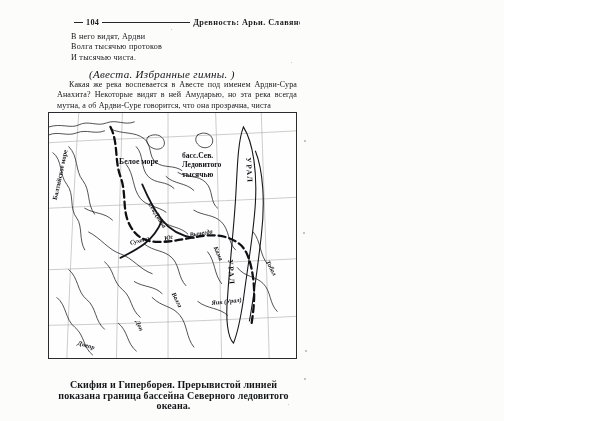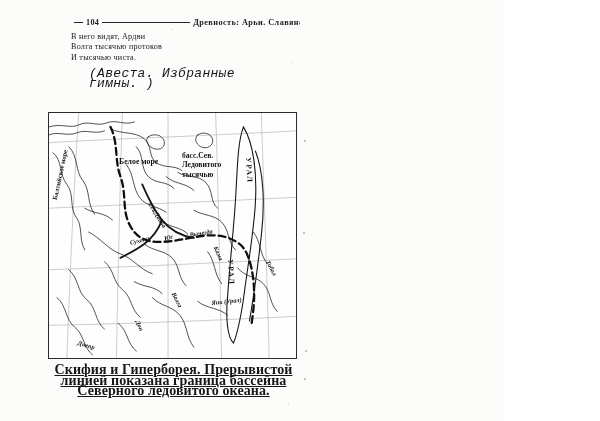--- a/index.html
+++ b/index.html
@@ -58,23 +58,22 @@
     width: 210px;
     font-size: 8.1px;
     line-height: 10.4px;
     letter-spacing: .25px;
   }
   #verse .vline { white-space: nowrap; }
   #verse-source {
     margin-top: 5.5px;
     padding-left: 18px;
     font-style: italic;
-    font-size: 13px;
+    font-size: 11px;
     letter-spacing: .3px;
-    font-family: Liberation Mono, monospace;
   }
 
   
   #left-body {
     position: absolute;
     left: 57px;
     top: 80px;
     width: 240px;
     font-size: 8.05px;
     line-height: 10.3px;
@@ -104,28 +103,27 @@
     font-family: "Liberation Serif", "DejaVu Serif", serif;
     font-weight: bold;
     color: #111216;
     white-space: nowrap;
     pointer-events: none;
   }
   
   #map-caption {
     position: absolute;
     left: 52px;
-    top: 365px;
+    top: 380px;
     width: 243px;
     text-align: center;
-    font-size: 14px;
+    font-size: 10px;
     font-weight: bold;
     line-height: 10.6px;
     letter-spacing: .1px;
-    text-decoration: underline;
   }
 
   
   .speck {
     position: absolute;
     background: #b9b9b4;
     border-radius: 50%;
   }
 </style>
 </head>
@@ -143,20 +141,21 @@
       <span class="rule short"></span>
     </div>
 
     <div id="verse">
       <div class="vline">В него видят, Ардви</div>
       <div class="vline">Волга тысячью протоков</div>
       <div class="vline">И тысячью чиста.</div>
       <div id="verse-source">(Авеста. Избранные гимны. )</div>
     </div>
 
+    <div id="left-body">Какая же река воспевается в Авесте под именем Ардви-Сура Анахита? Некоторые видят в ней Амударью, но эта река всегда мутна, а об Ардви-Суре говорится, что она прозрачна, чиста</div>
 
     <div id="map-figure">
       <div id="map-frame">
 
         <svg id="map-svg" viewBox="0 0 249 247" preserveAspectRatio="none">
 
           <g stroke="#9a9a96" stroke-width="0.5" fill="none">
             <path d="M0 30 C60 26, 140 24, 249 18"></path>
             <path d="M0 96 C60 93, 150 90, 249 85"></path>
             <path d="M0 158 C60 156, 150 152, 249 147"></path>

